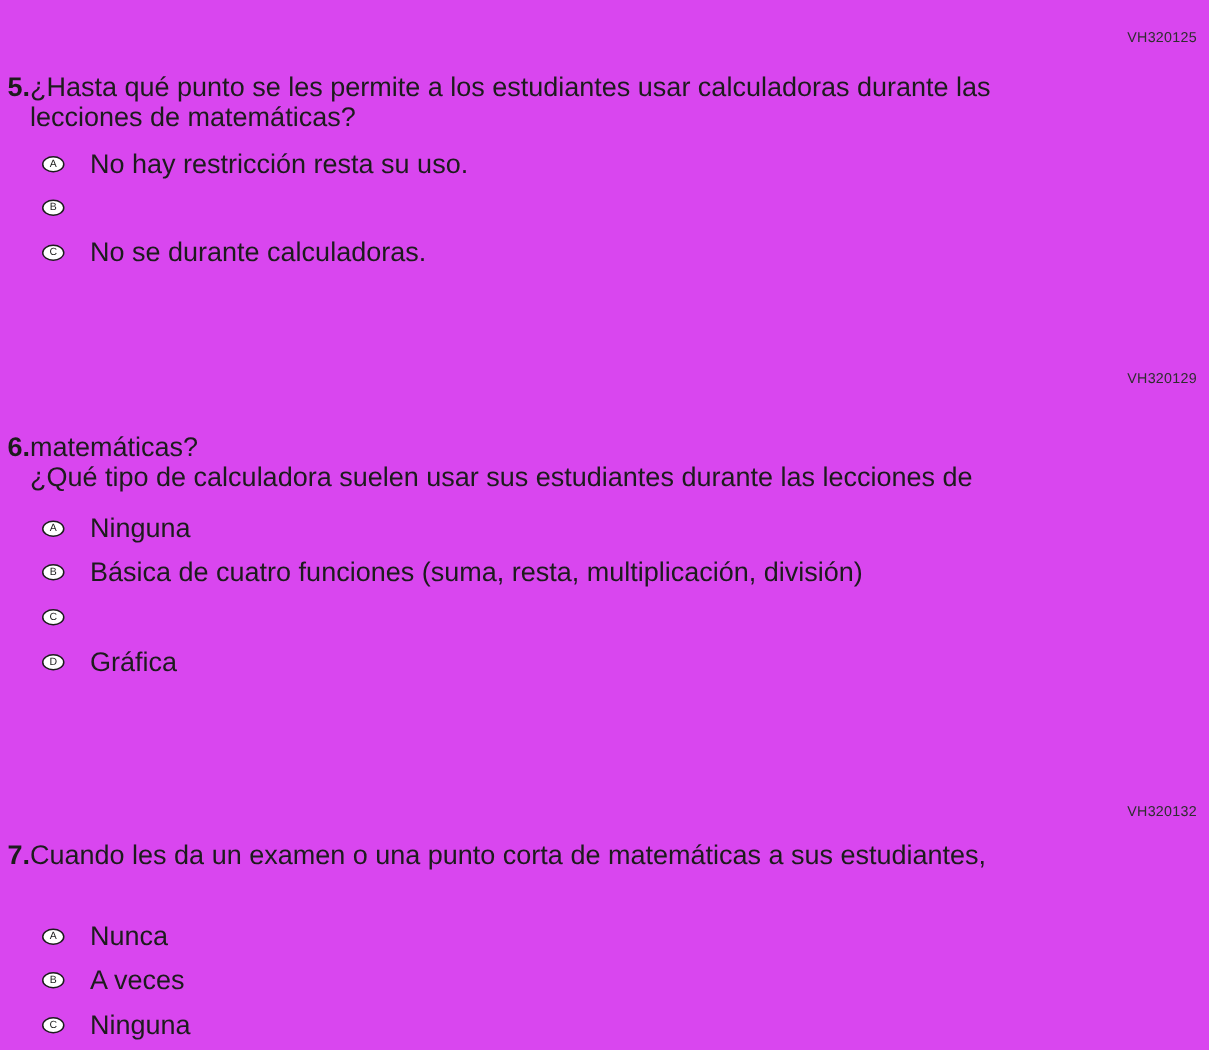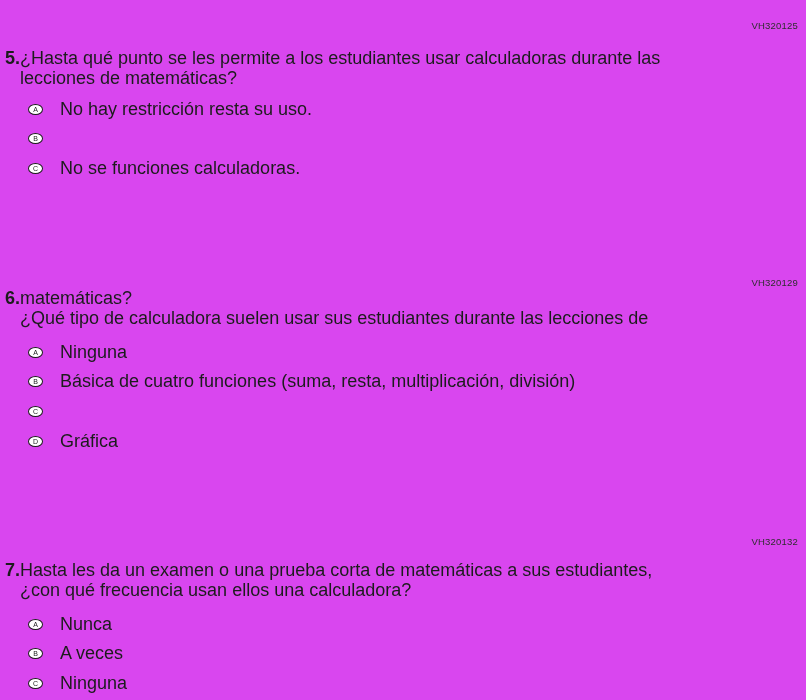--- a/index.html
+++ b/index.html
@@ -85,24 +85,24 @@
   </div>
   <div class="option" style="top:128px">
     <span class="bubble">
         <span class="bletter">B</span>
       </span>
   </div>
   <div class="option" style="top:158px">
     <span class="bubble">
         <span class="bletter">C</span>
       </span>
-    <span class="olabel">No se funciones calculadoras.</span>
+    <span class="olabel">No se durante calculadoras.</span>
   </div>
 
-  <div class="code" style="top:277px">VH320129</div>
+  <div class="code" style="top:247px">VH320129</div>
   <div class="question" style="top:288px">
     <span class="qnum">6.</span>
     <div>
       <div class="qline">matemáticas?</div>
       <div class="qline">¿Qué tipo de calculadora suelen usar sus estudiantes durante las lecciones de</div>
     </div>
   </div>
   <div class="option" style="top:342px">
     <span class="bubble">
         <span class="bletter">A</span>
@@ -124,22 +124,21 @@
     <span class="bubble">
         <span class="bletter">D</span>
       </span>
     <span class="olabel">Gráfica</span>
   </div>
 
   <div class="code" style="top:536px">VH320132</div>
   <div class="question" style="top:560px">
     <span class="qnum">7.</span>
     <div>
-      <div class="qline">Hasta les da un examen o una prueba corta de matemáticas a sus estudiantes,</div>
-      <div class="qline">¿con qué frecuencia usan ellos una calculadora?</div>
+      <div class="qline">Cuando les da un examen o una punto corta de matemáticas a sus estudiantes,</div>
     </div>
   </div>
   <div class="option" style="top:614px">
     <span class="bubble">
         <span class="bletter">A</span>
       </span>
     <span class="olabel">Nunca</span>
   </div>
   <div class="option" style="top:643px">
     <span class="bubble">

